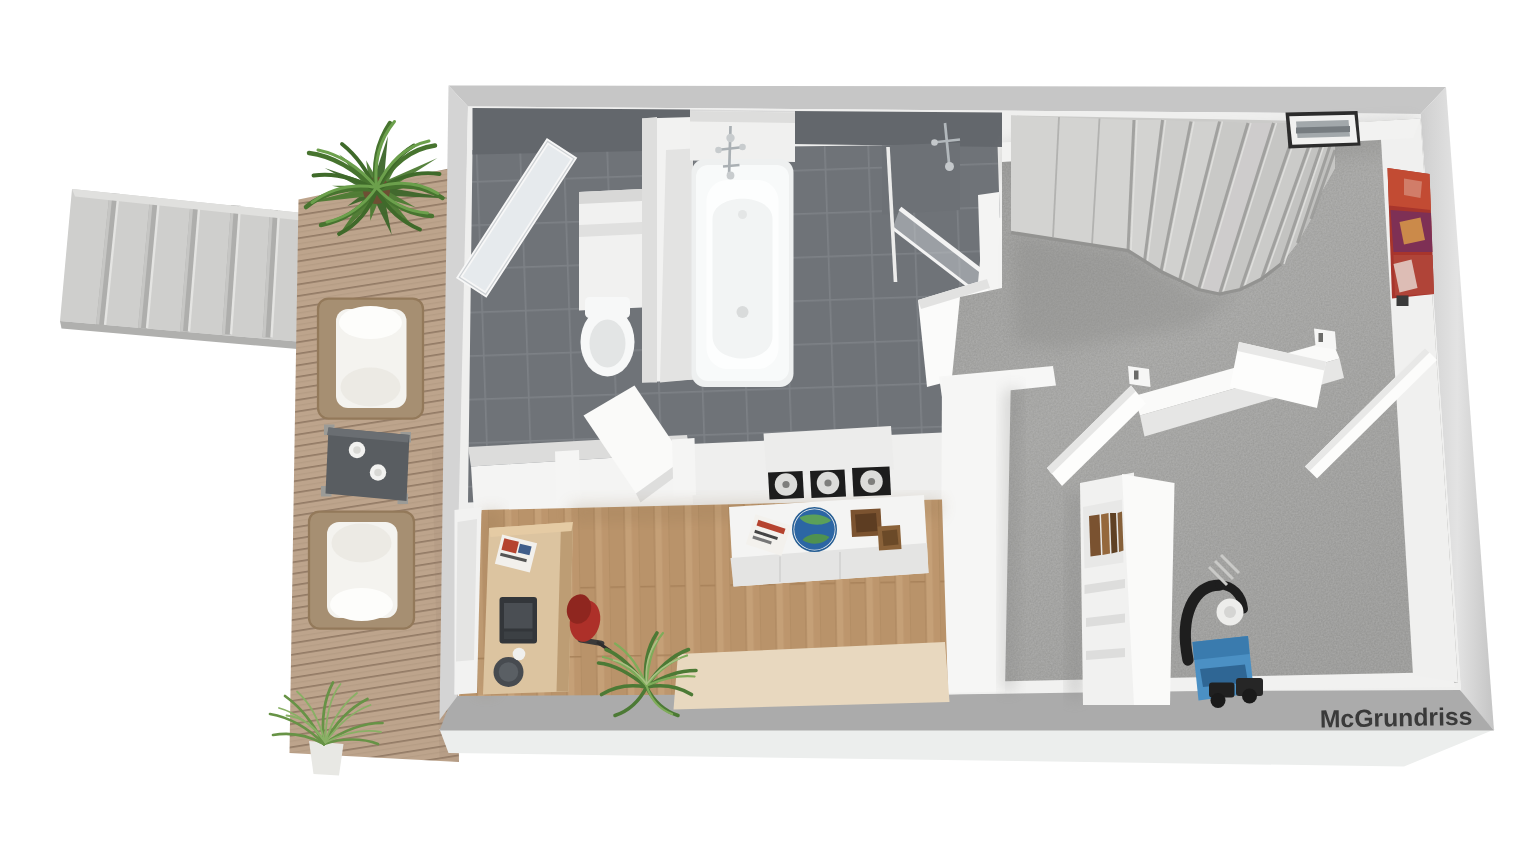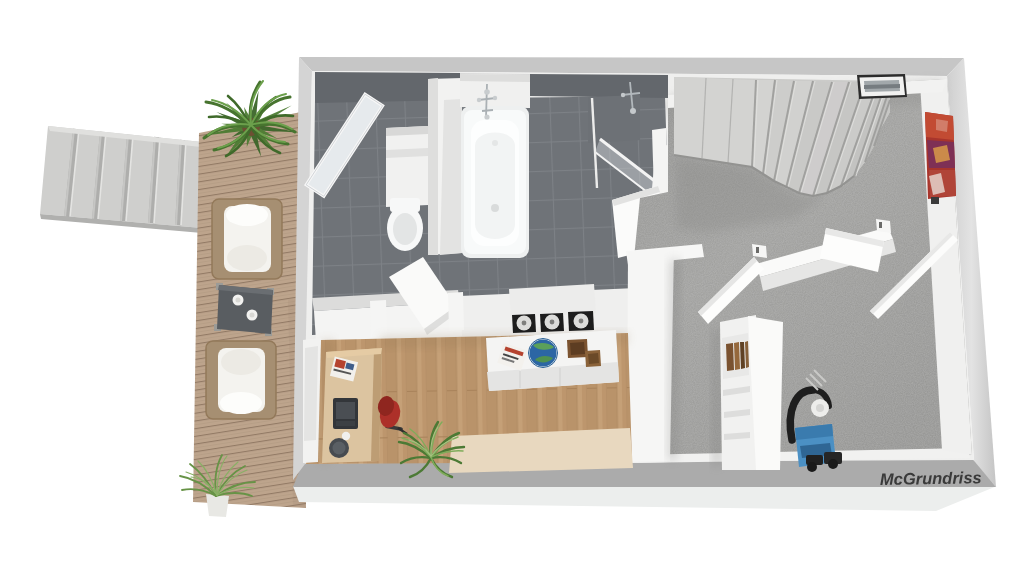--- a/index.html
+++ b/index.html
@@ -1,16 +1,16 @@
 <!DOCTYPE html>
 <html><head>
 <meta charset="utf-8">
 <style>
   html,body{margin:0;padding:0;background:#ffffff;}
-  #stage{width:1024px;height:576px;position:relative;overflow:hidden;background:#ffffff;font-family:"Liberation Sans",sans-serif;font-style:italic;}
+  #stage{width:1024px;height:576px;position:relative;overflow:hidden;background:#ffffff;font-family:"Liberation Sans",sans-serif;}
 </style>
 </head>
 <body>
 <div id="stage">
 <svg width="1024" height="576" viewBox="0 0 1024 576" xmlns="http://www.w3.org/2000/svg">
 <defs>
   <filter id="soft" x="-30%" y="-30%" width="160%" height="160%">
     <feGaussianBlur stdDeviation="5"></feGaussianBlur>
   </filter>
   <filter id="speck" x="-5%" y="-5%" width="110%" height="110%">

